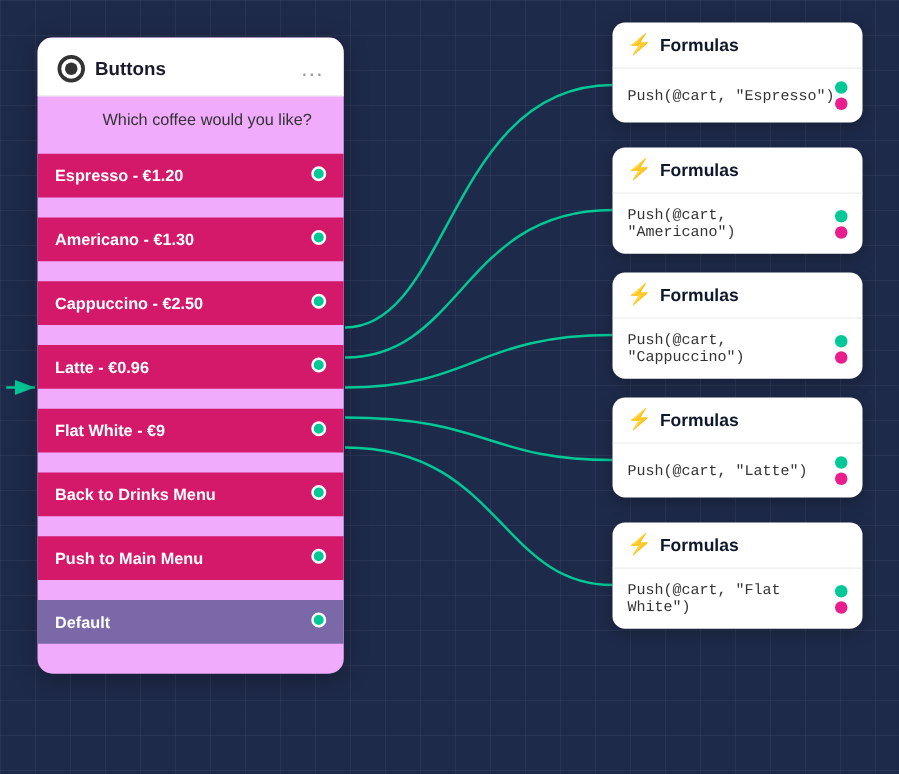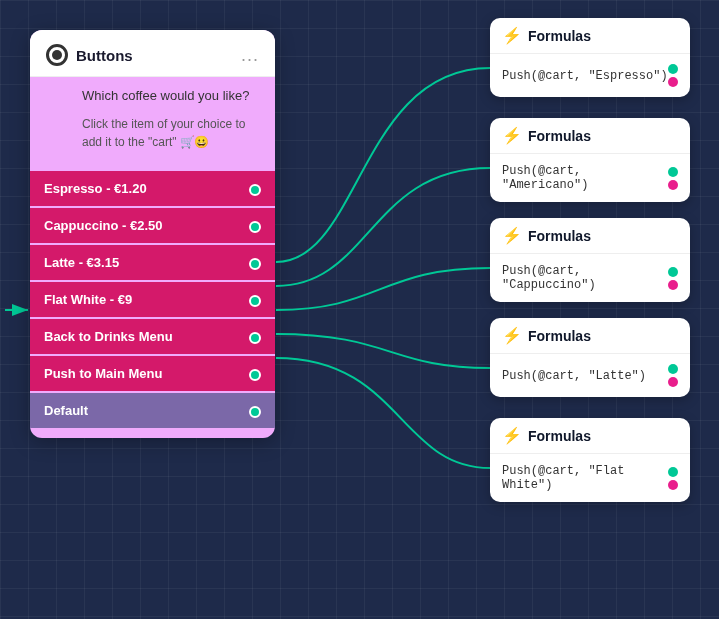--- a/index.html
+++ b/index.html
@@ -94,28 +94,28 @@
     
     .btn-list {
       display: flex;
       flex-direction: column;
       gap: 0;
     }
 
     .btn-item {
       position: relative;
       display: flex;
-      align-items: flex-end;
+      align-items: flex-start;
       justify-content: space-between;
       padding: 10px 14px;
       font-size: 13px;
       font-weight: 600;
       color: #fff;
       cursor: pointer;
-      margin-bottom: 2px;
+      margin-bottom: 16px;
     }
 
     .btn-item.pink {
       background: #d4196a;
     }
 
     .btn-item.purple {
       background: #7b68a8;
     }
 
@@ -215,34 +215,37 @@
   <div class="buttons-panel">
     <div class="panel-header">
       <div class="panel-icon">
         <div style="width:10px;height:10px;border-radius:50%;background:#333;"></div>
       </div>
       <span class="panel-title">Buttons</span>
       <span class="panel-menu">...</span>
     </div>
     <div class="panel-body">
       <p class="question-text">Which coffee would you like?</p>
-      <p class="description-text">Click the item of your choice to add it to the "cart" 🛒😀</p>
     </div>
     <div class="btn-list">
 
     <div class="btn-item pink">
           <span>Espresso - €1.20</span>
           <div class="btn-dot"></div>
         </div>
         <div class="btn-item pink">
+          <span>Americano - €1.30</span>
+          <div class="btn-dot"></div>
+        </div>
+        <div class="btn-item pink">
           <span>Cappuccino - €2.50</span>
           <div class="btn-dot"></div>
         </div>
         <div class="btn-item pink">
-          <span>Latte - €3.15</span>
+          <span>Latte - €0.96</span>
           <div class="btn-dot"></div>
         </div>
         <div class="btn-item pink">
           <span>Flat White - €9</span>
           <div class="btn-dot"></div>
         </div>
         <div class="btn-item pink">
           <span>Back to Drinks Menu</span>
           <div class="btn-dot"></div>
         </div>

